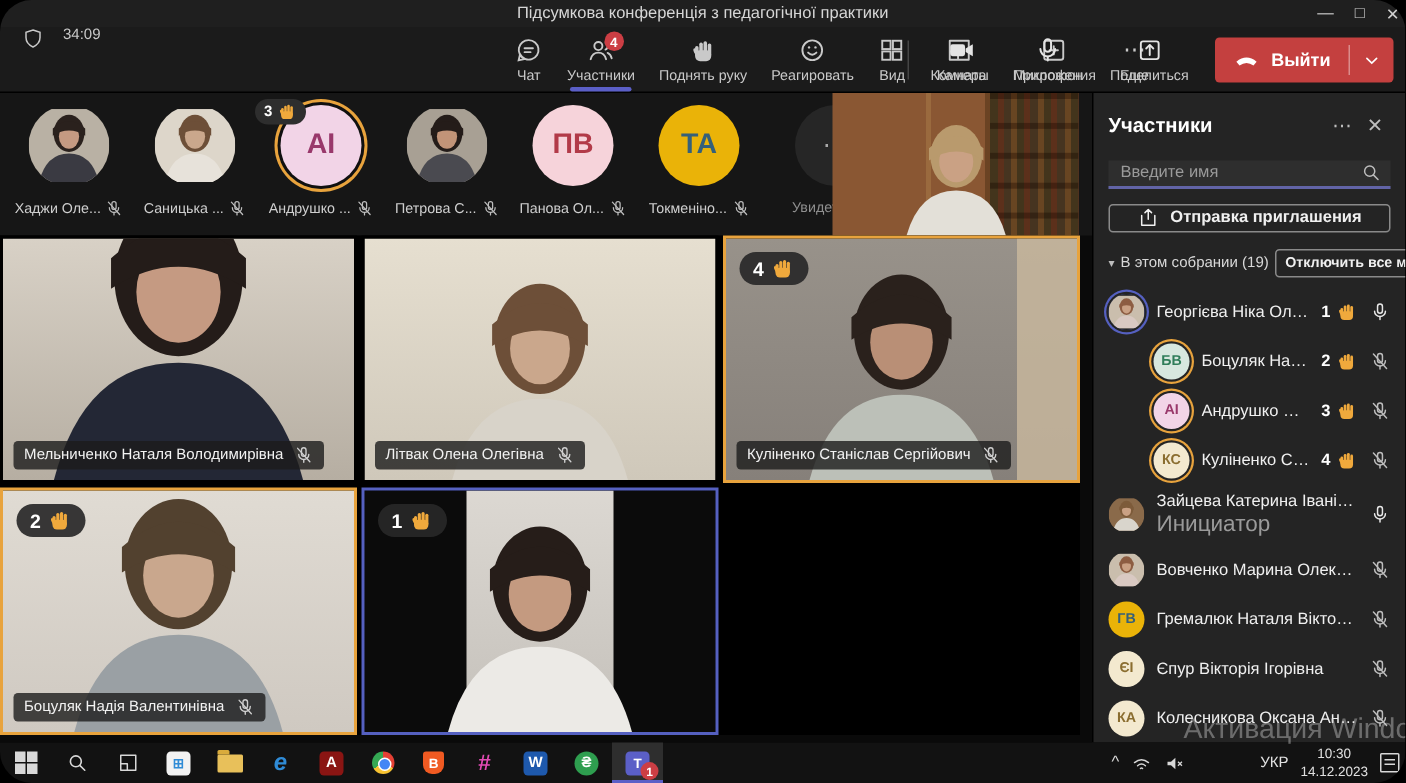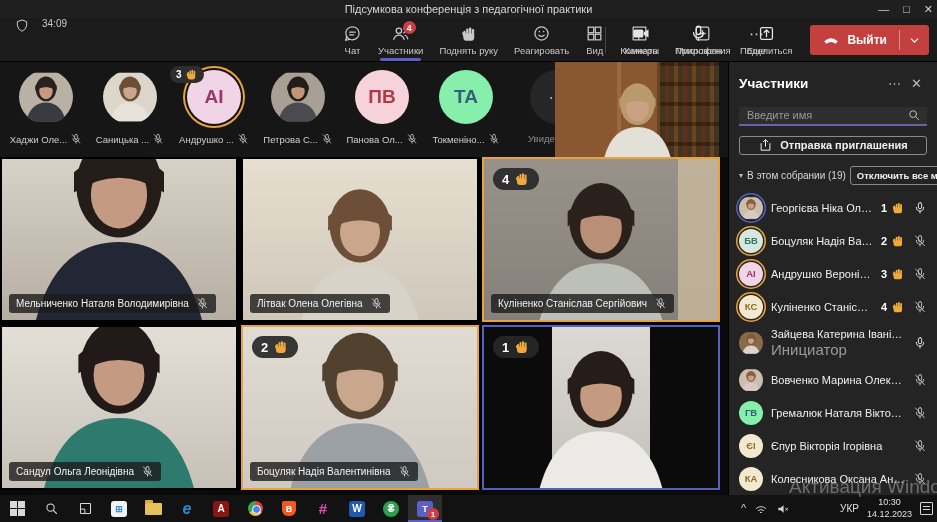--- a/index.html
+++ b/index.html
@@ -1,18 +1,18 @@
 <!DOCTYPE html>
 <html><head>
 <meta charset="utf-8">
 <style>
   html,body{margin:0;padding:0;background:#000;}
   *{box-sizing:border-box;}
   .screen{position:relative;width:937px;height:522px;overflow:hidden;background:#000;
-          font-family:"Liberation Sans",sans-serif;color:#ddd;}
+          font-family:"Liberation Sans",sans-serif;color:#ddd;border-radius:21px;}
   .ic{display:inline-block;vertical-align:middle;}
   span:where(.glyph){line-height:1;}
 
   
   .titlebar{height:18px;background:#1f1f1f;position:relative;display:flex;align-items:center;}
   .titlebar .title{position:absolute;left:0;right:0;text-align:center;font-size:11px;color:#d6d6d6;}
   .win-controls{position:absolute;right:4px;top:0;height:18px;display:flex;gap:14px;align-items:center;
                 font-size:11px;color:#cfcfcf;z-index:3;}
   .win-controls span{cursor:default;}
 
@@ -51,21 +51,21 @@
   .ring-gold{box-shadow:0 0 0 2px #101010,0 0 0 4px #e8a33d;}
   .fname{margin-top:9px;display:flex;align-items:center;gap:3px;max-width:78px;}
   .fname .nm{font-size:9.5px;color:#cfcfcf;white-space:nowrap;}
   .f-badge{position:absolute;top:-4px;left:-12px;background:#2e2e2e;border-radius:12px;
         padding:2px 6px;display:flex;align-items:center;gap:3px;color:#fff;font-size:10px;
         font-weight:bold;z-index:2;}
   .ini{display:flex;align-items:center;justify-content:center;font-weight:bold;}
   .f-avatar.ini{font-size:19px;}
   .ini.c-pink{background:#f2d4e7;color:#99386b;}
   .ini.c-rose{background:#f6d3da;color:#b23a48;}
-  .ini.c-blue{background:#86efac;color:#35607a;}
+  .ini.c-blue{background:#eab308;color:#35607a;}
   .ini.c-green{background:#d7e7df;color:#2f7d5a;}
   .ini.c-yellow{background:#f3e9cf;color:#8a6d2f;}
   .see-all{width:78px;}
   .see-all .circ{width:54px;height:54px;border-radius:50%;background:#262626;display:flex;
         align-items:center;justify-content:center;color:#a9a9a9;font-size:16px;letter-spacing:1px;cursor:pointer;}
   .see-all .lbl{margin-top:9px;font-size:9.5px;color:#8f8f8f;white-space:nowrap;}
 
   
   .host-video{position:absolute;top:0;right:9px;width:164px;height:95px;overflow:hidden;
         background:linear-gradient(90deg,#8a5733 0 38%,#9a6a3e 38% 40%,#8a5733 40% 62%,#6b4323 62% 100%);}
@@ -122,21 +122,21 @@
   .section-row{margin-top:11px;display:flex;align-items:center;gap:4px;}
   .section-row .sec{font-size:10px;color:#d8d8d8;flex:1;white-space:nowrap;}
   .section-row .tri{font-size:8px;color:#bdbdbd;}
   .muteall-btn{border:1px solid #8a8a8a;border-radius:3px;font-size:9.5px;color:#f0f0f0;
         font-weight:bold;padding:3px 6px;white-space:nowrap;cursor:pointer;background:transparent;}
   .plist{margin-top:6px;display:flex;flex-direction:column;}
   .prow{display:flex;align-items:center;gap:8px;height:33px;flex:none;}
   .prow.tall{height:40px;}
   .p-avatar{width:24px;height:24px;border-radius:50%;overflow:hidden;flex:none;font-size:9.5px;}
   .p-avatar svg{width:100%;height:100%;display:block;}
-  .prow[data-ring="gold"] .p-avatar{box-shadow:0 0 0 1.5px #242424,0 0 0 3px #e8a33d;}
+  .prow[data-ring="gold"] .p-avatar{box-shadow:0 0 0 1.5px #242424,0 0 0 3px #e8a33d;margin-left:30px;}
   .prow[data-ring="blue"] .p-avatar{box-shadow:0 0 0 1.5px #242424,0 0 0 3px #5560c0;}
   .p-txt{flex:1;min-width:0;}
   .p-name{font-size:11px;color:#f0f0f0;white-space:nowrap;overflow:hidden;text-overflow:ellipsis;}
   .p-sub{font-size:15px;color:#9a9a9a;margin-top:1px;}
   .p-sub:empty{display:none;}
   .p-badge{display:flex;align-items:center;gap:4px;color:#fff;font-size:11px;font-weight:bold;flex:none;}
   .p-mic{color:#bdbdbd;flex:none;}
   .p-mic.on{color:#e8e8e8;}
 
   
@@ -537,31 +537,20 @@
                 <use href="#i-hand"></use>
               </svg>
           </div>
           <div class="name-pill">
               <span>Куліненко Станіслав Сергійович</span>
             <svg class="ic" width="13" height="13">
                 <use href="#i-mic-off"></use>
               </svg>
             </div>
         </div>
-        <div class="tile t4">
-          <svg class="person">
-              <use href="#i-person"></use>
-            </svg>
-          <div class="name-pill">
-              <span>Сандул Ольга Леонідівна</span>
-            <svg class="ic" width="13" height="13">
-                <use href="#i-mic-off"></use>
-              </svg>
-            </div>
-        </div>
         <div class="tile t5" data-border="gold">
           <svg class="person">
               <use href="#i-person"></use>
             </svg>
           <div class="hand-badge">
             <span>2</span>
             <svg class="ic hand" width="16" height="16">
                 <use href="#i-hand"></use>
               </svg>
           </div>

